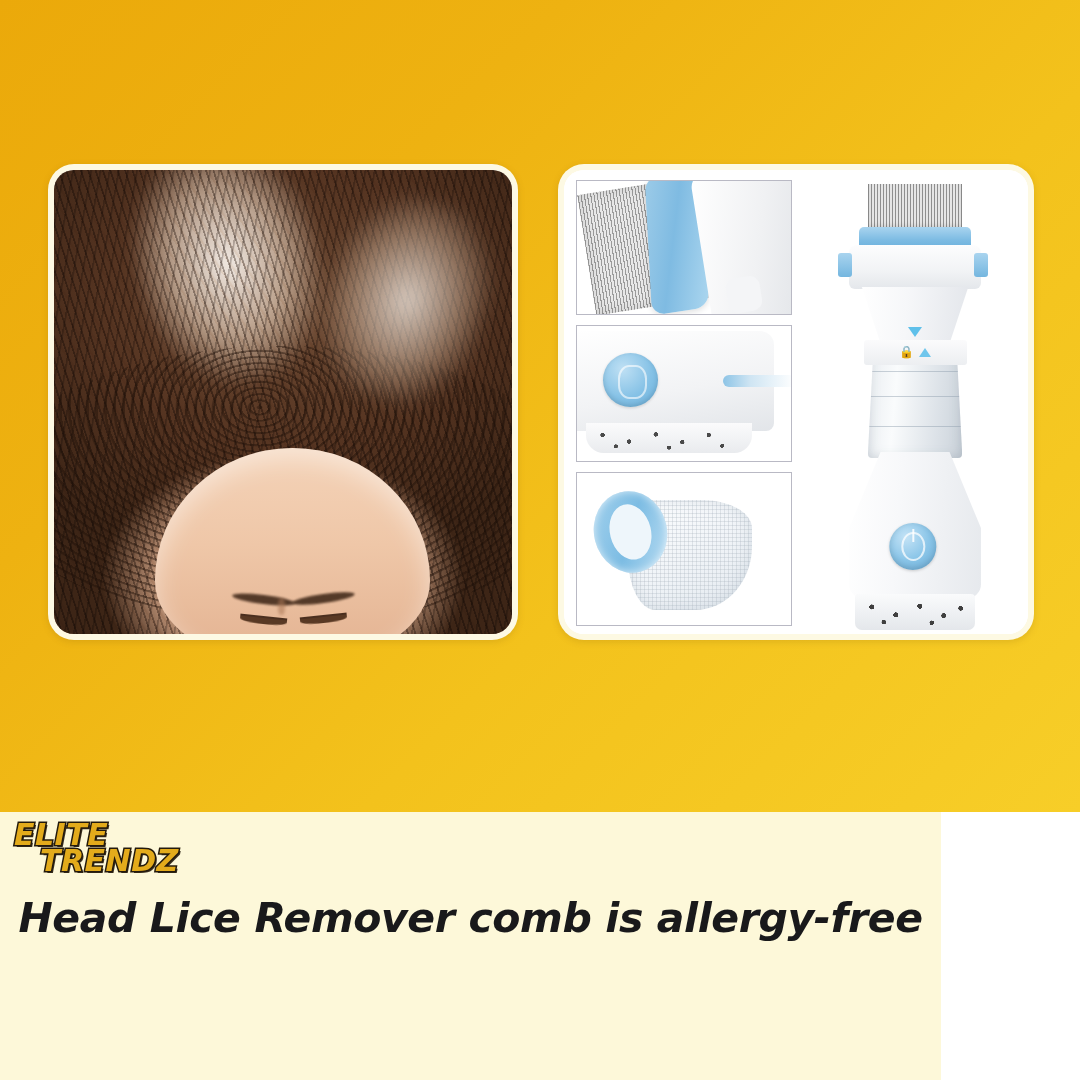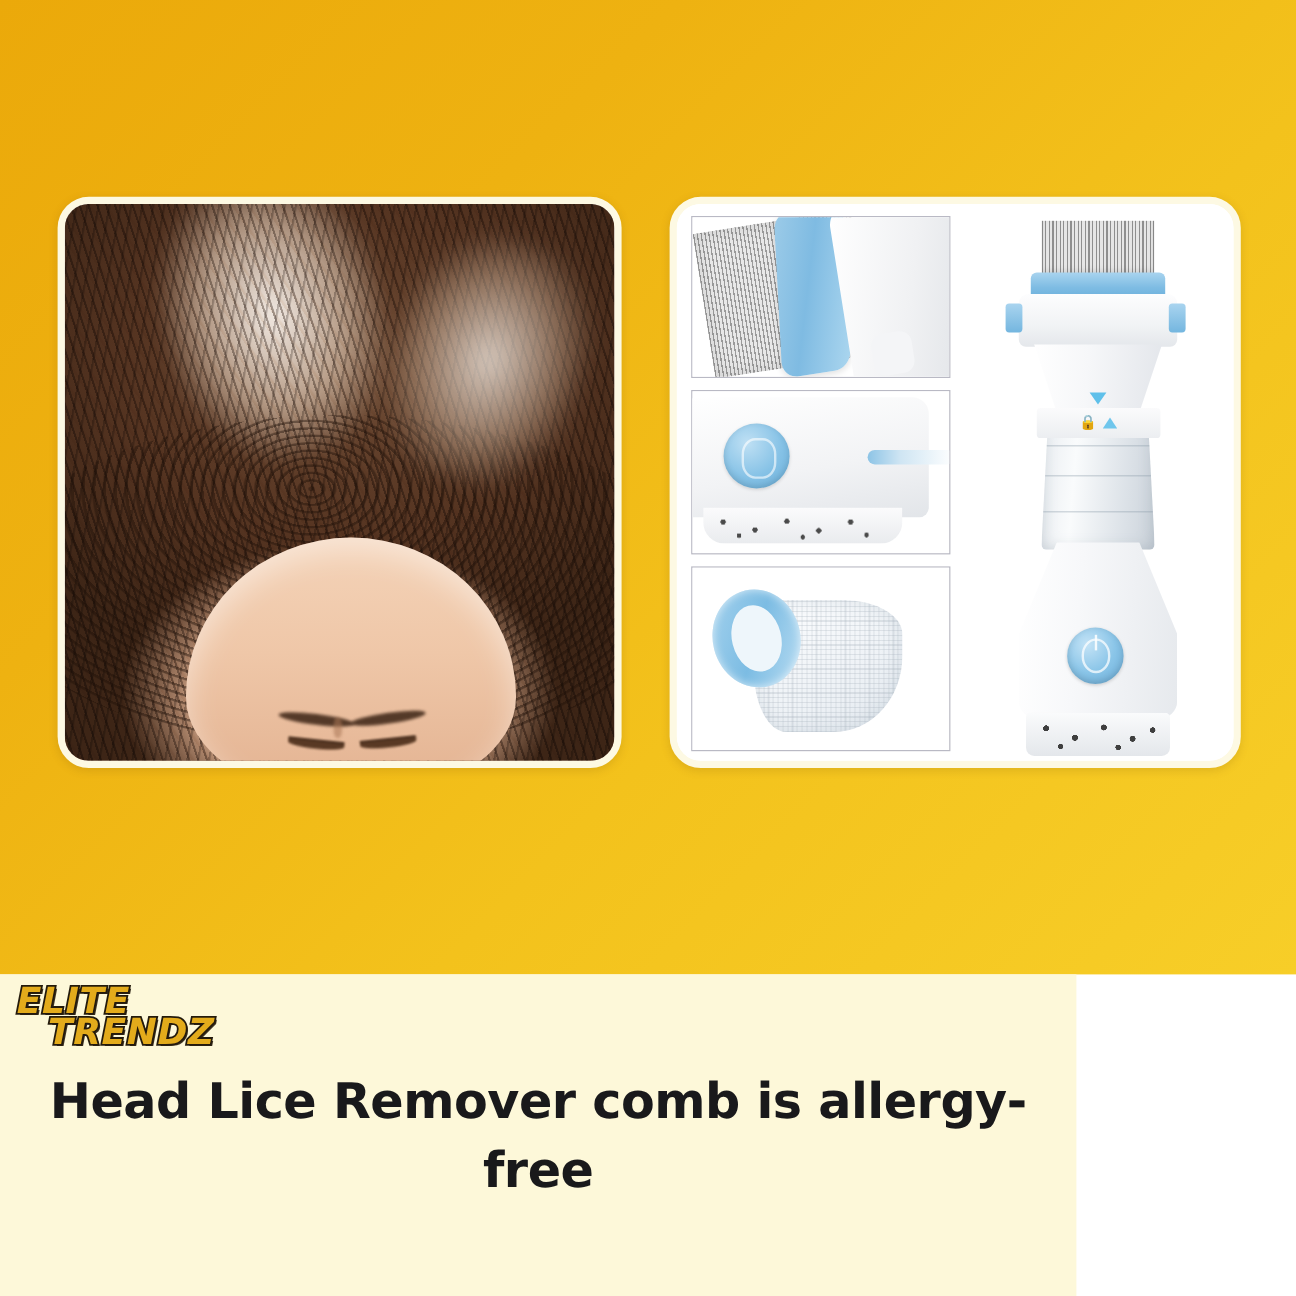--- a/index.html
+++ b/index.html
@@ -402,20 +402,21 @@
     border-radius: 4px 4px 7px 7px;
   }
 
   
   .footer {
     position: absolute;
     left: 0; top: 812px;
     width: 897px;
     height: 268px;
     background: #fdf8d9;
+    padding-left: 44px;
   }
   .logo {
     position: absolute;
     left: 14px; top: 10px;
     line-height: .88;
     letter-spacing: .5px;
   }
   .logo div {
     font-family: "DejaVu Sans", sans-serif;
     font-weight: bold;
@@ -432,21 +433,21 @@
     left: 0; right: 0;
     top: 78px;
     text-align: center;
     color: #19191b;
     font-family: "DejaVu Sans", sans-serif;
     font-weight: bold;
     font-size: 41px;
     line-height: 1.38;
     letter-spacing: -.4px;
   }
-  .headline .ln { display: block; }
+  .headline .ln { display: block; font-style: italic; }
 </style>
 </head>
 <body>
 
 <div id="ad-root">
 
   <div class="hero">
 
     <div class="card" id="card-left">
       <div class="card-inner">

